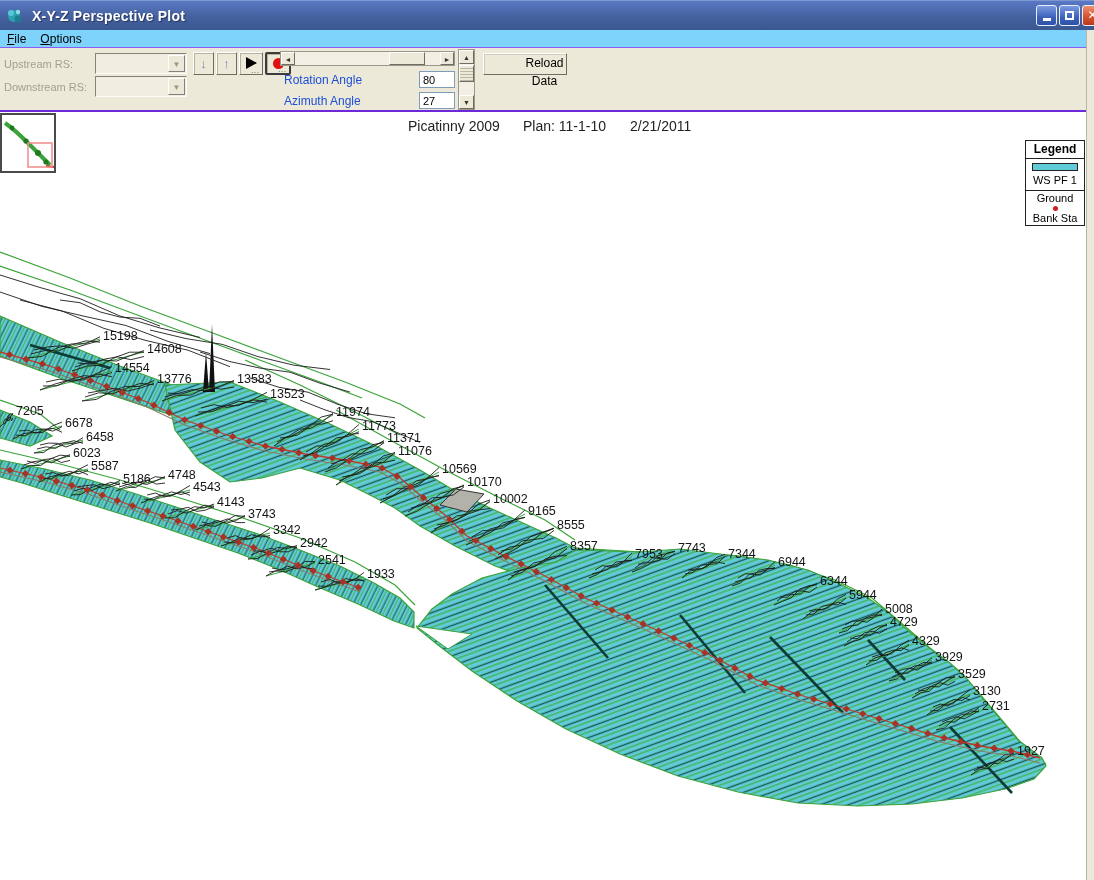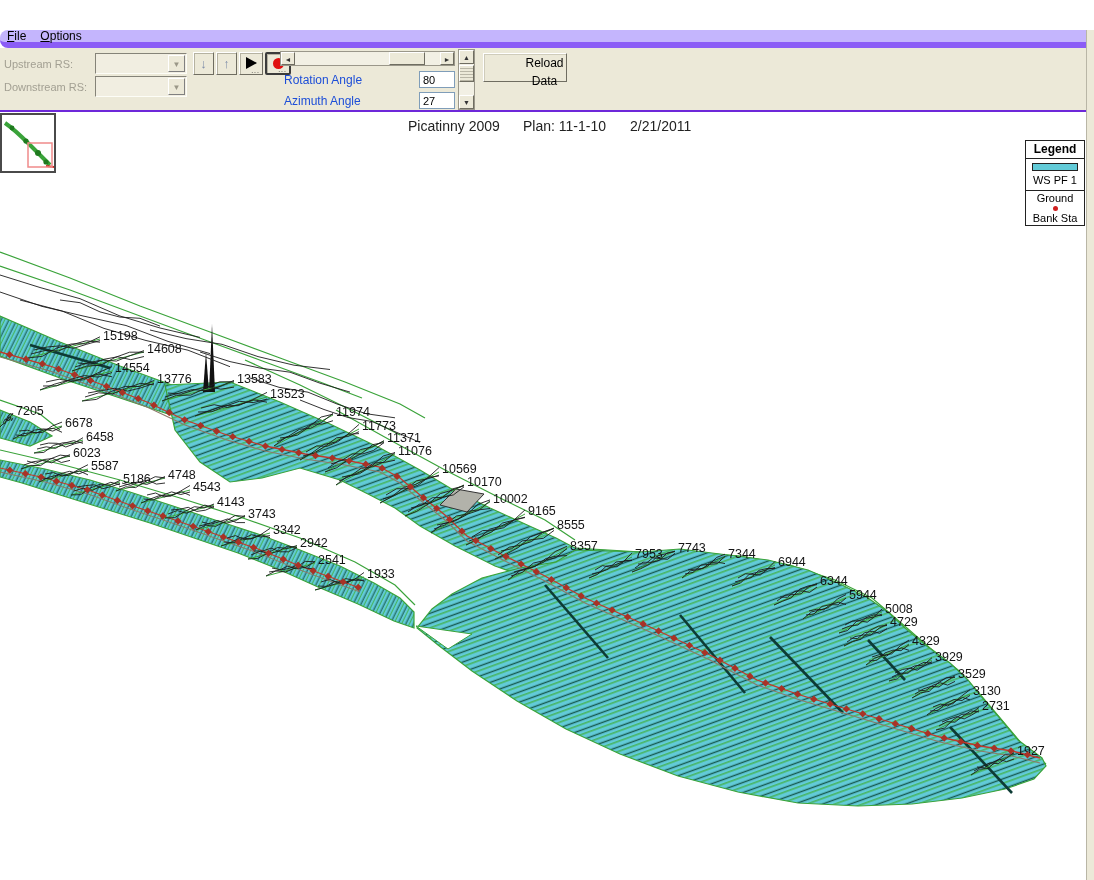--- a/index.html
+++ b/index.html
@@ -17,21 +17,21 @@
   .winbtn { position:absolute; top:4px; width:21px; height:21px; border-radius:3px;
     border:1px solid #e8eefb; color:#fff; font-size:12px; line-height:19px; text-align:center;
     background:linear-gradient(180deg,#7a99e0,#3c62ba 60%,#2e51a4); }
   #min-btn { left:1036px; } #max-btn { left:1059px; }
   #close-btn { left:1082px; background:linear-gradient(180deg,#ee9070,#d75432 55%,#b93a1b); }
   .glyph-min { display:inline-block; width:8px; height:3px; background:#fff; margin-top:12px; }
   .glyph-max { display:inline-block; width:9px; height:9px; border:2px solid #fff; margin-top:5px; }
 
   
   #menubar { position:absolute; left:0; top:30px; width:1094px; height:18px;
-    background:#c4b5fd; border-bottom:6px solid #8b5cf6; display:flex; align-items:center;border-radius:8px; }
+    background:#7dd3fc; border-bottom:1px solid #8b5cf6; display:flex; align-items:center; }
   .menu-item { font-size:12px; color:#000; padding:1px 7px; }
   .menu-item::first-letter { text-decoration:underline; }
 
   
   #toolbar { position:absolute; left:0; top:48px; width:1094px; height:64px; background:#ece9d8;
     border-bottom:2px solid #6d28d9; }
   .tb-label { position:absolute; font-size:11px; color:#a3a093; }
   .tb-label-dark { position:absolute; font-size:12px; color:#1d4ed8; }
   .combo { position:absolute; height:21px; width:92px; background:#f1eee1;
     border:1px solid; border-color:#858378 #fdfdf7 #fdfdf7 #858378; }
@@ -60,21 +60,21 @@
     border:1px solid; border-color:#fff #6f6d61 #6f6d61 #fff; }
   #vscroll { position:absolute; left:458px; top:1px; width:17px; height:61px; background:#f2f0e4;
     border:1px solid #9a978a; }
   #vs-up { left:0; top:0; width:15px; height:14px; }
   #vs-down { left:0; top:auto; bottom:0; width:15px; height:14px; }
   #vs-thumb { position:absolute; left:0; top:15px; width:15px; height:17px; background:#ece9d8;
     border:1px solid; border-color:#fff #6f6d61 #6f6d61 #fff;
     background-image:repeating-linear-gradient(180deg,#ece9d8 0 2px,#b9b6a6 2px 3px); }
   .numbox { position:absolute; width:36px; height:17px; font-size:11px; padding:0 3px;
     border:1px solid #7f9db9; background:#fff; font-family:"Liberation Sans",sans-serif; }
-  #reload-data-button { position:absolute; left:483px; top:5px; width:84px; height:29px;
+  #reload-data-button { position:absolute; left:483px; top:5px; width:84px; height:22px;
     background:#ece9d8; border:1px solid; border-color:#fff #6f6d61 #6f6d61 #fff;
     box-shadow:1px 1px 0 #cfccbb inset; font-size:12px; text-align:center; line-height:18px;padding-left:39px; }
 
   
   #plot-area { position:absolute; left:0; top:112px; width:1086px; height:768px; background:#fff; }
   #right-frame { position:absolute; left:1086px; top:30px; width:8px; height:850px;
     background:#ece9d8; border-left:1px solid #b9b6a6; }
   #overview-thumbnail { position:absolute; left:0; top:1px; width:56px; height:60px;
     background:#fff; border:2px solid #4a4a4a; }
   #plot-header { position:absolute; left:408px; top:6px; font-size:14px; color:#222; white-space:nowrap; }
@@ -95,20 +95,32 @@
   #legend .lg-dot { width:5px; height:5px; border-radius:50%; background:#d02020; margin:1px auto 0; }
 
   #plot-canvas { position:absolute; left:0; top:0; }
   text.stn { font-family:"Liberation Sans",sans-serif; font-size:12.5px; fill:#141414; }
 </style>
 </head>
 <body>
 
 <div id="window">
 
+  <div id="titlebar">
+    <svg id="app-icon" viewBox="0 0 18 18">
+      <circle cx="8" cy="9" r="6" fill="#2e9fb0"></circle>
+      <circle cx="5" cy="6" r="3" fill="#56c8d8"></circle>
+      <circle cx="12" cy="12" r="3.4" fill="#1c7d8e"></circle>
+      <circle cx="12" cy="5" r="2.2" fill="#8fdce8"></circle>
+    </svg>
+    <span id="window-title">X-Y-Z Perspective Plot</span>
+    <div class="winbtn" id="min-btn"><span class="glyph-min"></span></div>
+    <div class="winbtn" id="max-btn"><span class="glyph-max"></span></div>
+    <div class="winbtn" id="close-btn"><span>✕</span></div>
+  </div>
 
   <div id="menubar">
     <span class="menu-item">File</span>
     <span class="menu-item">Options</span>
   </div>
 
   <div id="toolbar">
     <span class="tb-label" style="left:4px; top:10px;">Upstream RS:</span>
     <div class="combo" style="left:95px; top:5px;">
       <span></span>

